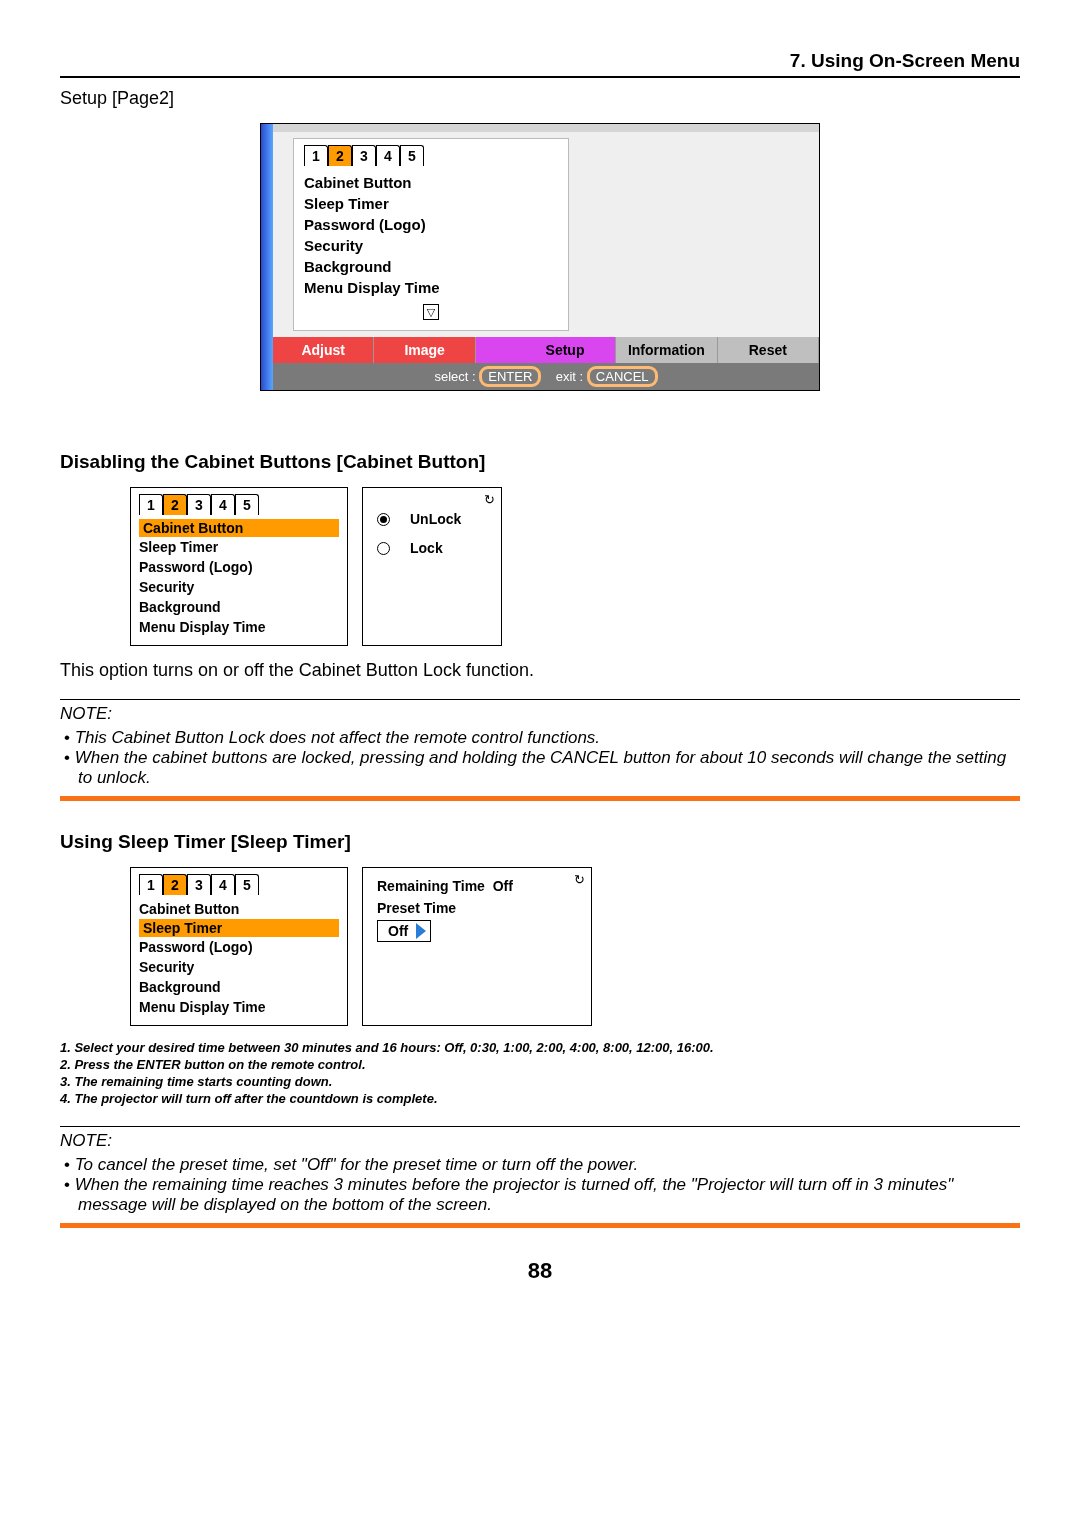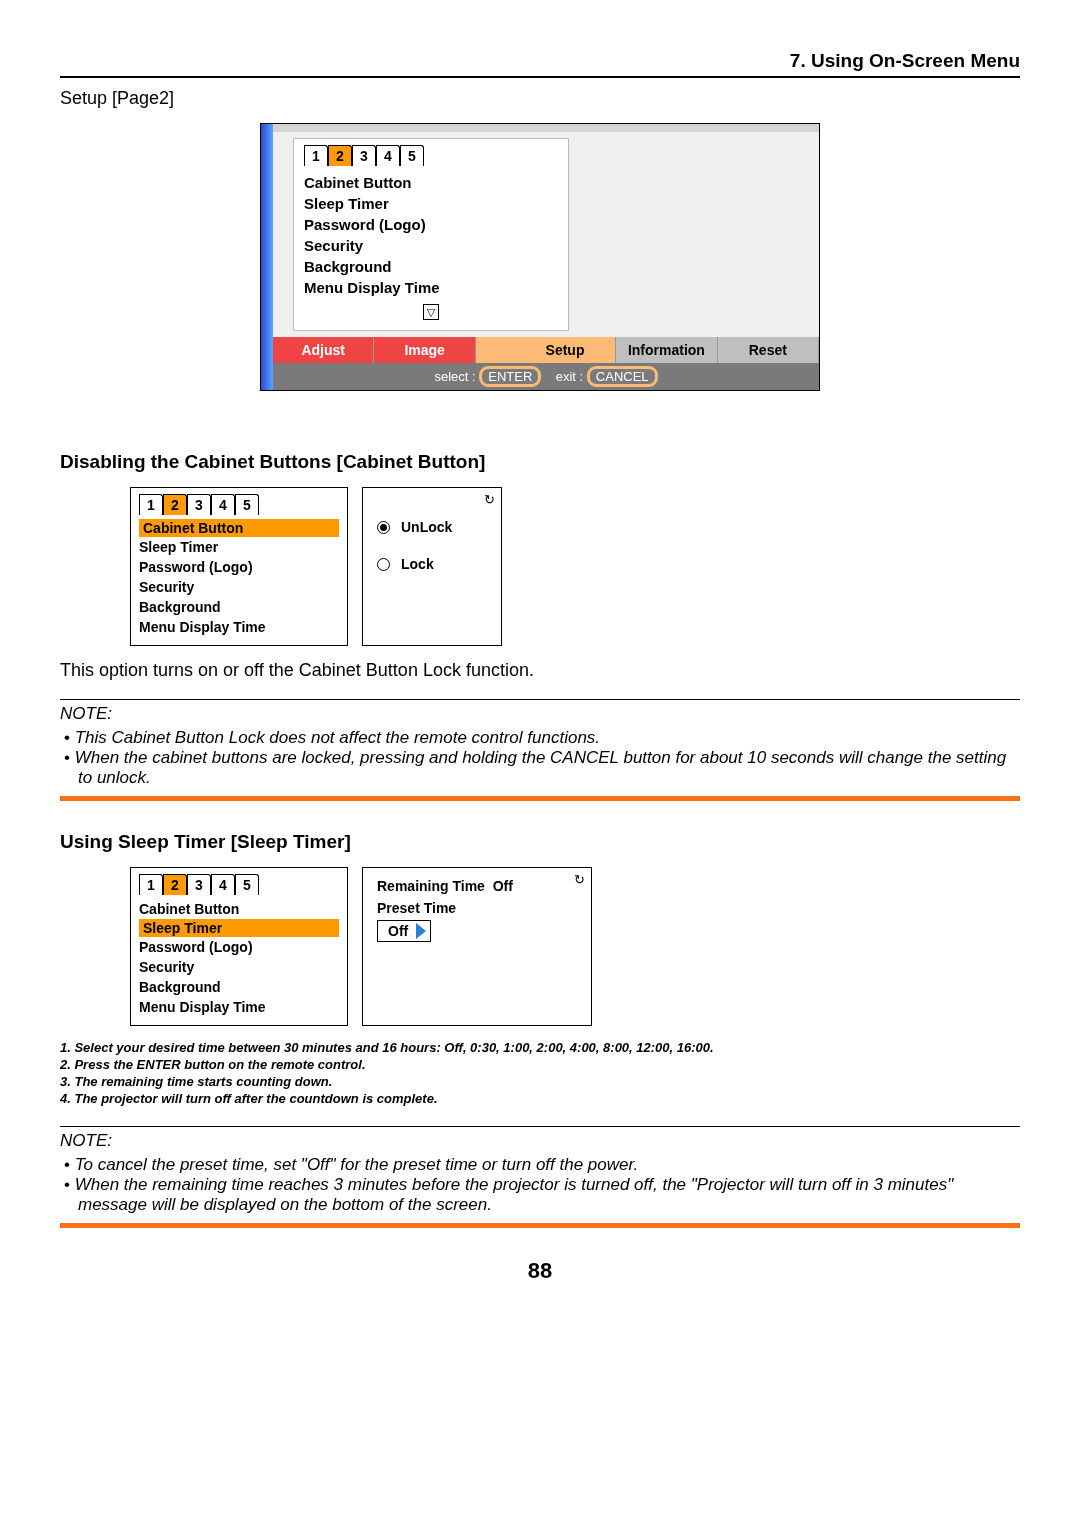--- a/index.html
+++ b/index.html
@@ -57,21 +57,21 @@
     width:14px;height:14px;border:1px solid #000;display:flex;align-items:center;justify-content:center;font-size:11px;
   }
   .bottom-tabs {
     display:flex; background:#bfbfbf; height:26px; align-items:stretch;
   }
   .bottom-tab {
     flex:1; display:flex; align-items:center; justify-content:center;
     font-family: Verdana, Arial, sans-serif; font-weight:bold; font-size:14px;
     border-right:1px solid #999;
   }
-  .bottom-tab.setup { background:#fdba74; color:#000;padding-left:39px;}
+  .bottom-tab.setup { background:#d946ef; color:#000;padding-left:39px;}
   .bottom-tab.adjust,.bottom-tab.image,.bottom-tab.info,.bottom-tab.reset { color:#000;}
   .bottom-tab.adjust,.bottom-tab.image { color:#fff; background:#ef4444;}
   .select-bar {
     background:#7a7a7a; color:#fff; font-size:13px; text-align:center; padding:3px 0;
     font-family: Verdana, Arial, sans-serif;
   }
   .oval {
     display:inline-block; border:3px solid #fdba74; border-radius:9px; padding:0 6px;
   }
 
@@ -83,21 +83,21 @@
     border:1px solid #000; background:#fff; padding:6px 8px 8px 8px; width:200px;
   }
   .mini-left .pgtabs { margin-bottom:4px;}
   .mini-left .menu-item { font-size:14px; }
   .mini-left .hl { background:#ff9a00; color:#000; padding:1px 4px; display:block;}
   .mini-right {
     border:1px solid #000; background:#fff; padding:10px 14px; width:110px;
     font-family: Verdana, Arial, sans-serif; font-size:14px; font-weight:bold;
     position:relative;
   }
-  .radio { display:flex; align-items:center; gap:11px; margin:21px 0;}
+  .radio { display:flex; align-items:center; gap:20px; margin:13px 0;}
   .radio-dot {
     width:11px;height:11px;border:1px solid #000;border-radius:50%;display:inline-block;position:relative;
   }
   .radio-dot.on::after{content:"";position:absolute;inset:2px;background:#000;border-radius:50%;}
   .corner-icon {
     position:absolute; top:4px; right:6px; font-size:13px; font-weight:normal;
   }
 
   .body-text { margin:10px 0 18px 0; font-size:18px;}
   .note-block {

